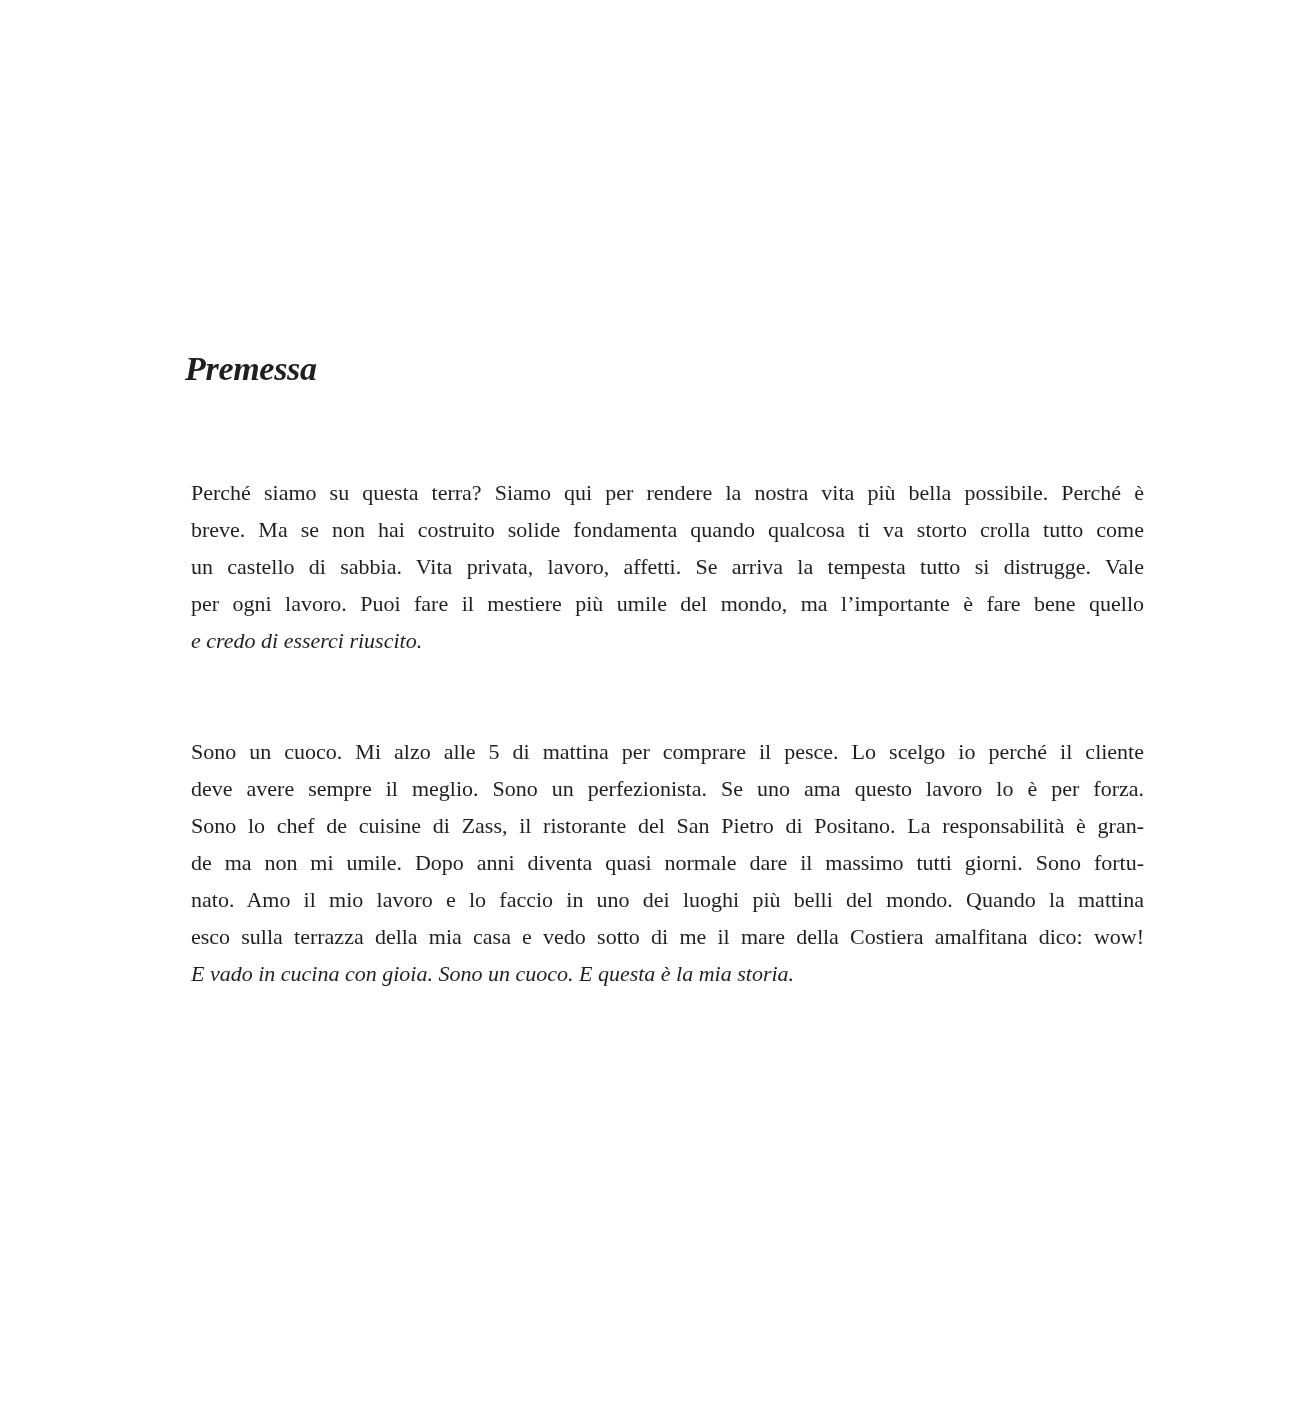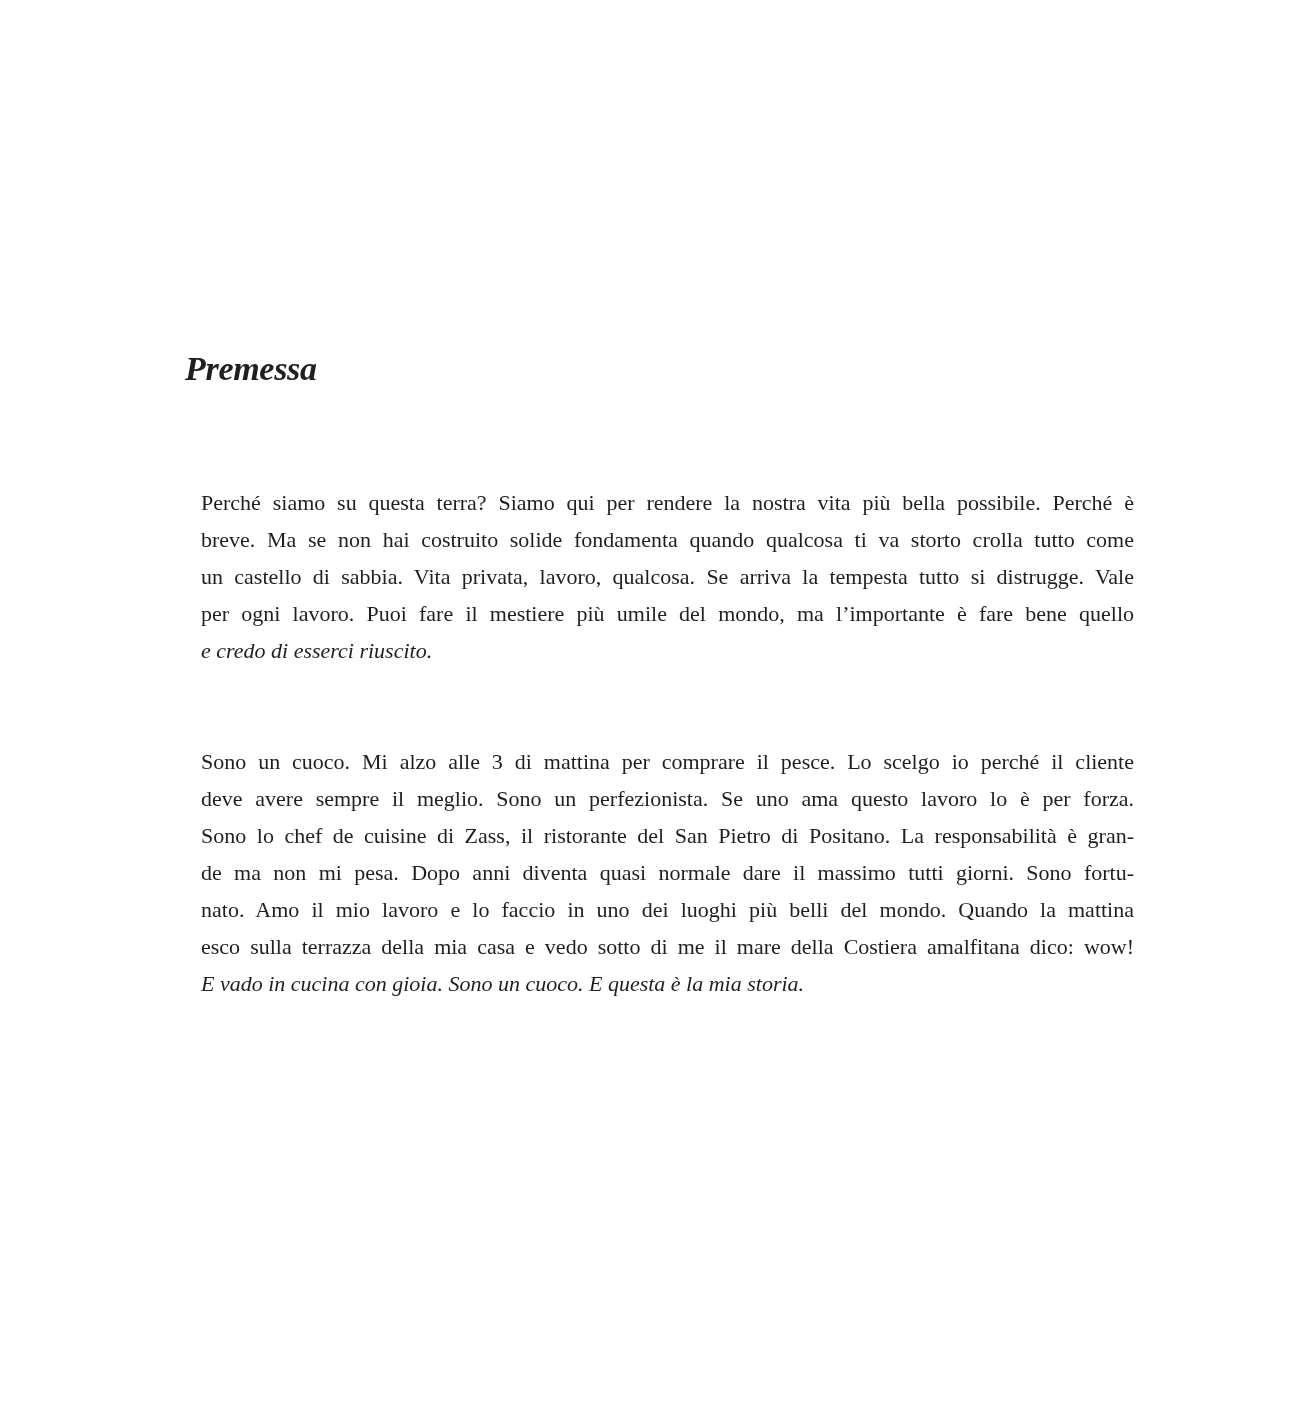--- a/index.html
+++ b/index.html
@@ -30,21 +30,21 @@
     font-style: italic;
     letter-spacing: -0.3px;
     color: var(--ink);
   }
   .body-text {
     position: absolute;
     left: 185px;
     top: 468px;
     width: 965px;
   }
-  .paragraph { margin: 16px; }
+  .paragraph { margin: 6px; }
   .paragraph + .paragraph { margin-top: 74px; }
   .line {
     font-size: 22px;
     line-height: 37px;
     white-space: nowrap;
     text-align: justify;
     text-align-last: justify;
     word-spacing: 0.5px;
     color: var(--ink);
   }
@@ -56,27 +56,27 @@
 </style>
 </head>
 <body>
 
 <div class="page">
   <h1 class="heading">Premessa</h1>
   <div class="body-text">
       <div class="paragraph">
         <div class="line">Perché siamo su questa terra? Siamo qui per rendere la nostra vita più bella possibile. Perché è</div>
         <div class="line">breve. Ma se non hai costruito solide fondamenta quando qualcosa ti va storto crolla tutto come</div>
-        <div class="line">un castello di sabbia. Vita privata, lavoro, qualcosa. Se arriva la tempesta tutto si distrugge. Vale</div>
+        <div class="line">un castello di sabbia. Vita privata, lavoro, affetti. Se arriva la tempesta tutto si distrugge. Vale</div>
         <div class="line">per ogni lavoro. Puoi fare il mestiere più umile del mondo, ma l’importante è fare bene quello</div>
         <div class="line last">e credo di esserci riuscito.</div>
       </div>
       <div class="paragraph">
-        <div class="line">Sono un cuoco. Mi alzo alle 3 di mattina per comprare il pesce. Lo scelgo io perché il cliente</div>
+        <div class="line">Sono un cuoco. Mi alzo alle 5 di mattina per comprare il pesce. Lo scelgo io perché il cliente</div>
         <div class="line">deve avere sempre il meglio. Sono un perfezionista. Se uno ama questo lavoro lo è per forza.</div>
         <div class="line">Sono lo chef de cuisine di Zass, il ristorante del San Pietro di Positano. La responsabilità è gran-</div>
-        <div class="line">de ma non mi pesa. Dopo anni diventa quasi normale dare il massimo tutti giorni. Sono fortu-</div>
+        <div class="line">de ma non mi umile. Dopo anni diventa quasi normale dare il massimo tutti giorni. Sono fortu-</div>
         <div class="line">nato. Amo il mio lavoro e lo faccio in uno dei luoghi più belli del mondo. Quando la mattina</div>
         <div class="line">esco sulla terrazza della mia casa e vedo sotto di me il mare della Costiera amalfitana dico: wow!</div>
         <div class="line last">E vado in cucina con gioia. Sono un cuoco. E questa è la mia storia.</div>
       </div>
     </div>
 </div>
 
 </body></html>

